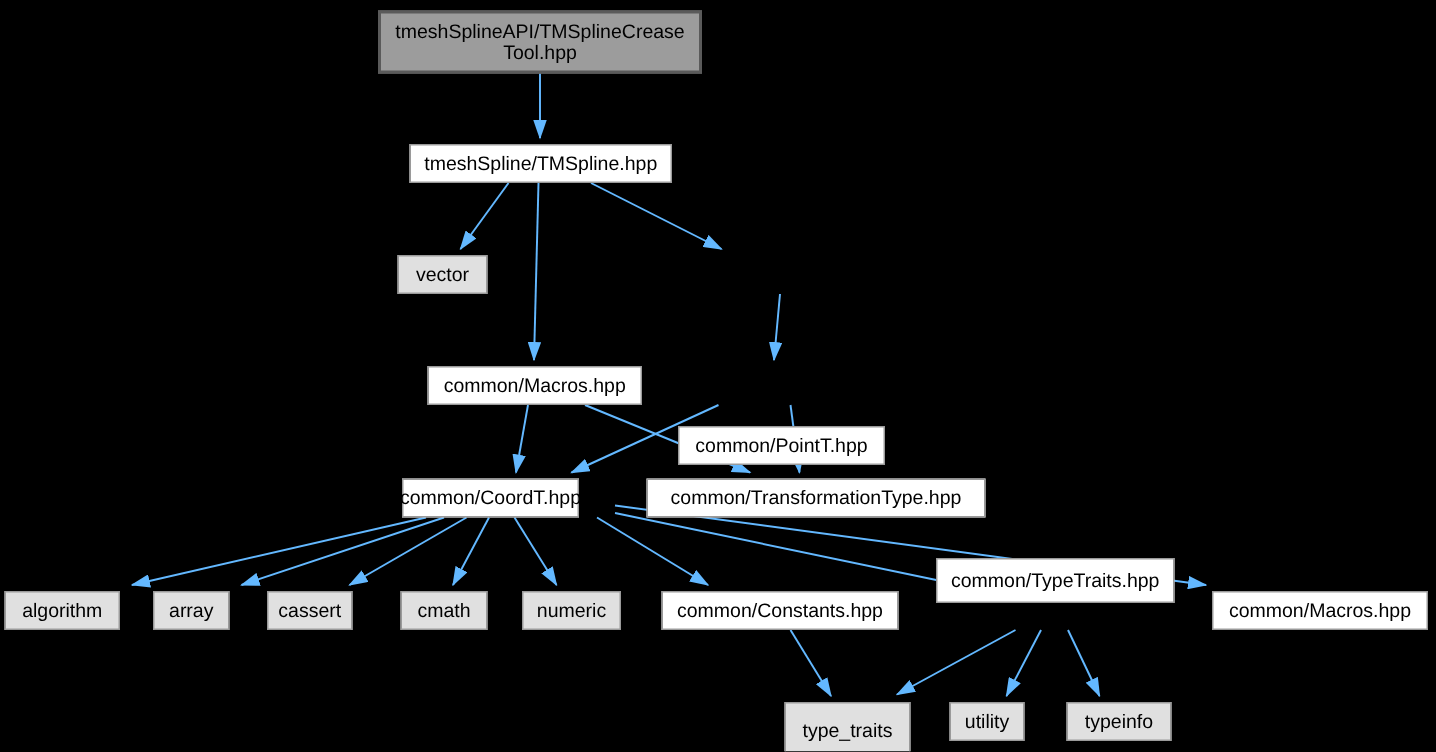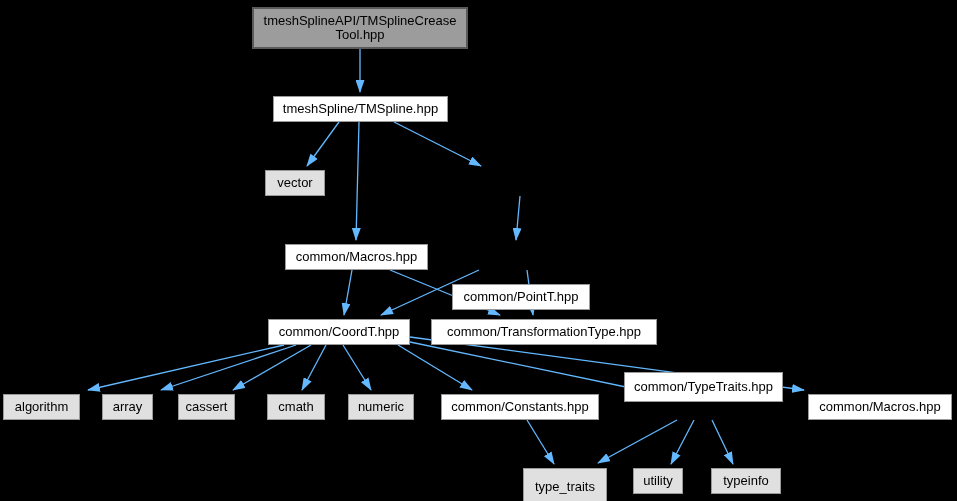--- a/index.html
+++ b/index.html
@@ -105,21 +105,21 @@
       </div>
       <div class="node system" style="left: 265px; top: 170px; width: 60px; height: 26px;">
         <div class="node-line">vector</div>
       </div>
       <div class="node header" style="left: 285px; top: 244px; width: 143px; height: 26px;">
         <div class="node-line">common/Macros.hpp</div>
       </div>
       <div class="node header" style="left: 452px; top: 244px; width: 138px; height: 26px; margin-top: 40px;">
         <div class="node-line">common/PointT.hpp</div>
       </div>
-      <div class="node header" style="left: 268px; top: 319px; width: 142px; height: 26px;">
+      <div class="node header" style="left: 268px; top: 319px; width: 118px; height: 26px;">
         <div class="node-line">common/CoordT.hpp</div>
       </div>
       <div class="node header" style="left: 431px; top: 319px; width: 226px; height: 26px;">
         <div class="node-line">common/TransformationType.hpp</div>
       </div>
       <div class="node system" style="left: 3px; top: 394px; width: 77px; height: 26px;">
         <div class="node-line">algorithm</div>
       </div>
       <div class="node system" style="left: 102px; top: 394px; width: 51px; height: 26px;">
         <div class="node-line">array</div>

